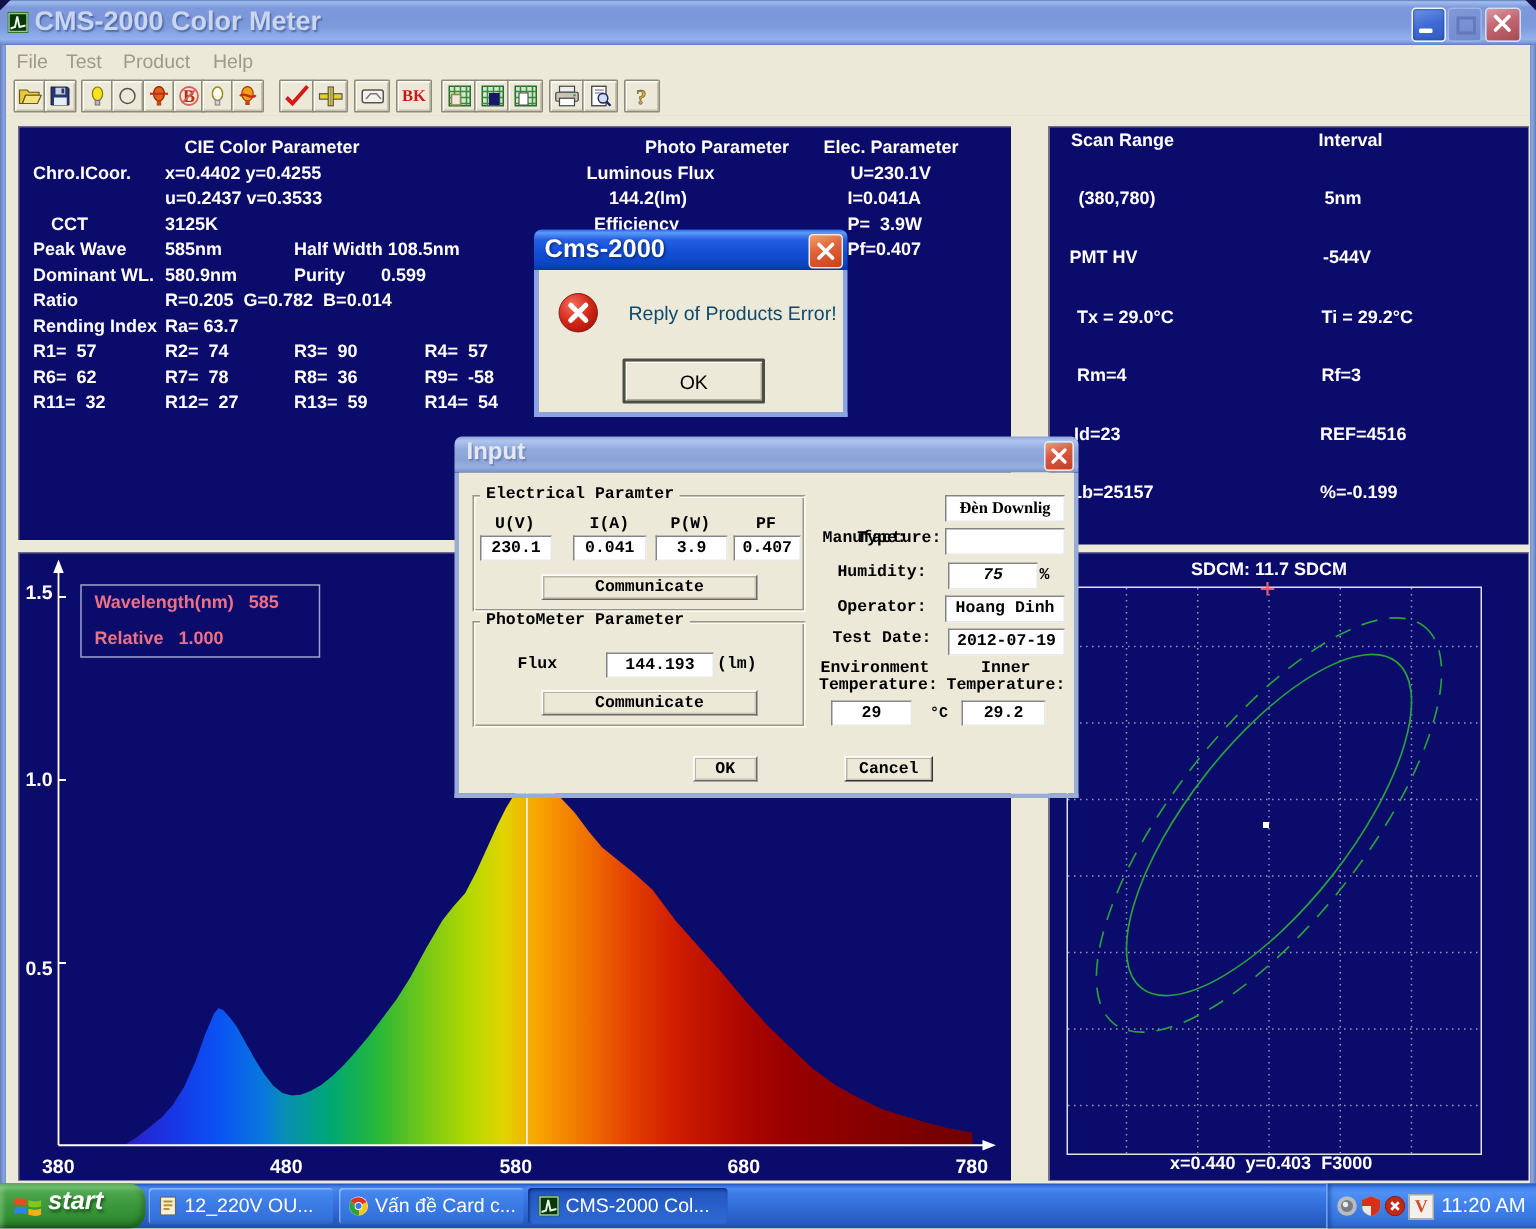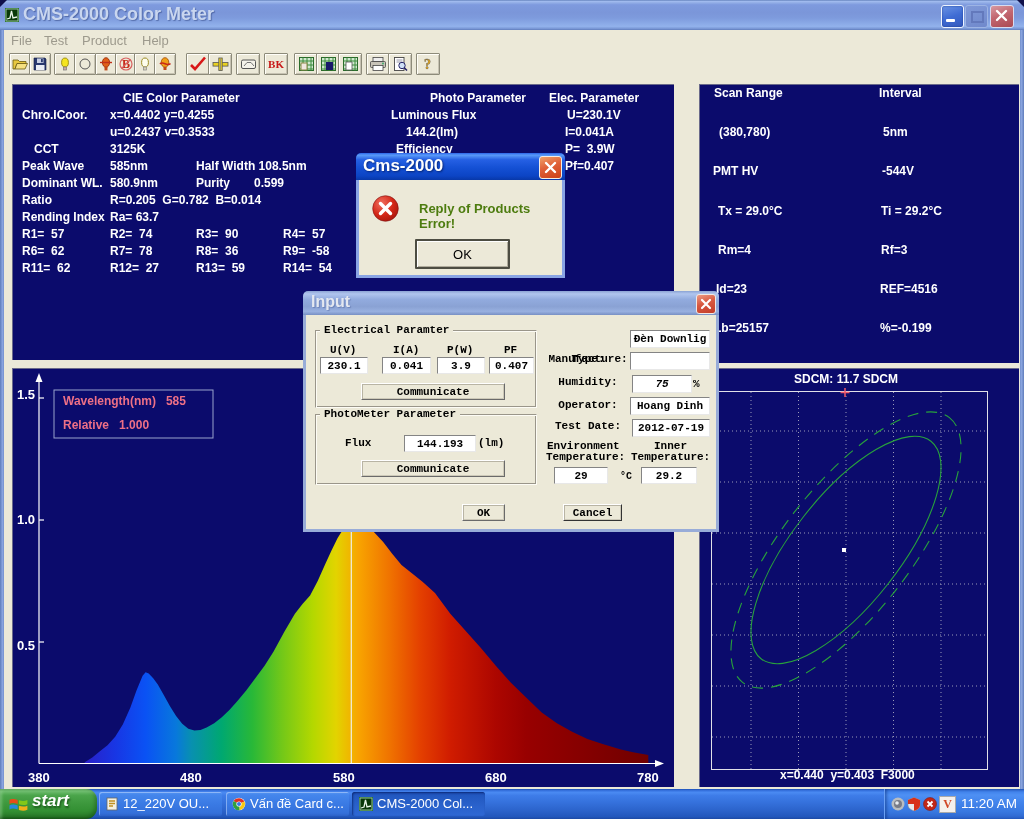--- a/index.html
+++ b/index.html
@@ -227,21 +227,21 @@
   <span class="pt" style="left:9px;top:142px;">R1=  57</span>
   <span class="pt" style="left:97px;top:142px;">R2=  74</span>
   <span class="pt" style="left:183px;top:142px;">R3=  90</span>
   <span class="pt" style="left:270px;top:142px;">R4=  57</span>
 
   <span class="pt" style="left:9px;top:159px;">R6=  62</span>
   <span class="pt" style="left:97px;top:159px;">R7=  78</span>
   <span class="pt" style="left:183px;top:159px;">R8=  36</span>
   <span class="pt" style="left:270px;top:159px;">R9=  -58</span>
 
-  <span class="pt" style="left:9px;top:176px;">R11=  62</span>
+  <span class="pt" style="left:9px;top:176px;">R11=  32</span>
   <span class="pt" style="left:97px;top:176px;">R12=  27</span>
   <span class="pt" style="left:183px;top:176px;">R13=  59</span>
   <span class="pt" style="left:270px;top:176px;">R14=  54</span>
 </div>
 <div class="panel" id="p2" style="left:699px;top:84px;width:319px;height:278px;border-top:1px solid #6a6a8a;border-left:1px solid #6a6a8a;">
   <span class="pt" style="left:14px;top:1px;">Scan Range</span>
   <span class="pt" style="left:179px;top:1px;">Interval</span>
   <span class="pt" style="left:19px;top:40px;">(380,780)</span>
   <span class="pt" style="left:183px;top:40px;">5nm</span>
   <span class="pt" style="left:13px;top:79px;">PMT HV</span>
@@ -360,21 +360,21 @@
 
     <div class="abs" style="left:9px;top:99px;width:222px;height:71px;box-sizing:border-box;
       border:1px solid;border-color:#9a968a #fdfcf5 #fdfcf5 #9a968a;box-shadow:1px 1px 0 #fdfcf5 inset,-1px -1px 0 #9a968a inset;"></div>
     <span class="lbl" style="left:14px;top:93px;background:#ece9d8;padding:0 4px;">PhotoMeter Parameter</span>
     <span class="lbl" style="left:39px;top:122px;">Flux</span>
     <div class="fld" style="left:98px;top:120px;width:70px;height:15px;">144.193</div>
     <span class="lbl" style="left:172px;top:122px;">(lm)</span>
     <div class="btn3d" style="left:55px;top:145px;width:142px;height:15px;">Communicate</div>
 
     <span class="lbl" style="left:237px;top:17px;width:90px;text-align:center;margin-top:21px;">Type:</span>
-    <div class="fld" style="left:324px;top:15px;width:78px;height:16px;overflow:hidden;white-space:nowrap;">Đèn Downlig</div>
+    <div class="fld" style="left:324px;top:15px;width:78px;height:16px;overflow:hidden;white-space:nowrap;font-family:Liberation Serif, serif;">Đèn Downlig</div>
     <span class="lbl" style="left:237px;top:38px;width:90px;text-align:center;">Manufacture:</span>
     <div class="fld" style="left:324px;top:37px;width:78px;height:16px;"></div>
     <span class="lbl" style="left:237px;top:61px;width:90px;text-align:center;">Humidity:</span>
     <div class="fld" style="left:326px;top:60px;width:58px;height:16px;font-style:italic;">75</div>
     <span class="lbl" style="left:387px;top:63px;">%</span>
     <span class="lbl" style="left:237px;top:84px;width:90px;text-align:center;">Operator:</span>
     <div class="fld" style="left:324px;top:82px;width:78px;height:16px;">Hoang Dinh</div>
     <span class="lbl" style="left:237px;top:105px;width:90px;text-align:center;">Test Date:</span>
     <div class="fld" style="left:326px;top:104px;width:76px;height:16px;">2012-07-19</div>
     <span class="lbl" style="left:241px;top:125px;">Environment</span>
@@ -407,21 +407,21 @@
       <defs>
           <radialGradient id="errg" cx="0.35" cy="0.3" r="0.9">
         <stop offset="0" stop-color="#f07060"></stop>
             <stop offset="0.5" stop-color="#d42818"></stop>
             <stop offset="1" stop-color="#981008"></stop>
       </radialGradient>
         </defs>
       <circle cx="13.5" cy="13.5" r="12.8" fill="url(#errg)" stroke="#801010" stroke-width="0.6"></circle>
       <path d="M8.5 8.5 L18.5 18.5 M18.5 8.5 L8.5 18.5" stroke="#fff" stroke-width="3.4" stroke-linecap="round"></path>
     </svg>
-    <span class="abs" style="left:60px;top:21px;font-size:13px;color:#4d7c0f;font-weight:bold;">Reply of Products Error!</span>
+    <span class="abs" style="left:60px;top:21px;font-size:13px;color:#0c4a6e;">Reply of Products Error!</span>
     <div class="abs" style="left:56px;top:59px;width:91px;height:26px;background:#ece9d8;
       border:2px solid #4d4d42;border-radius:1px;box-shadow:inset 1px 1px 0 #fff, inset -1px -1px 0 #b0ac9c;
       display:flex;align-items:center;justify-content:center;font-size:13px;color:#000;">OK</div>
   </div>
 </div>
 
 <div class="abs" id="taskbar" style="left:0;top:789px;width:1024px;height:30px;
   background:linear-gradient(180deg,#1e50b4 0%,#3a77e4 6%,#4a8af2 12%,#3e7ce8 22%,#3571dc 45%,#2c64cc 70%,#2257bc 92%,#1c4aa4 100%);">
 
   <div class="abs" style="left:0;top:0;width:97px;height:30px;border-radius:0 11px 11px 0;

